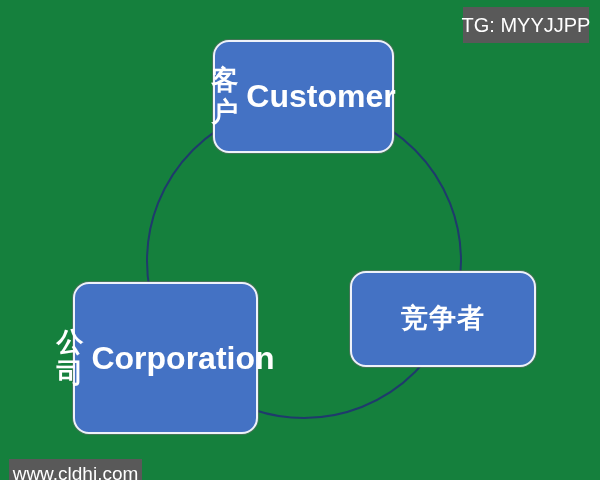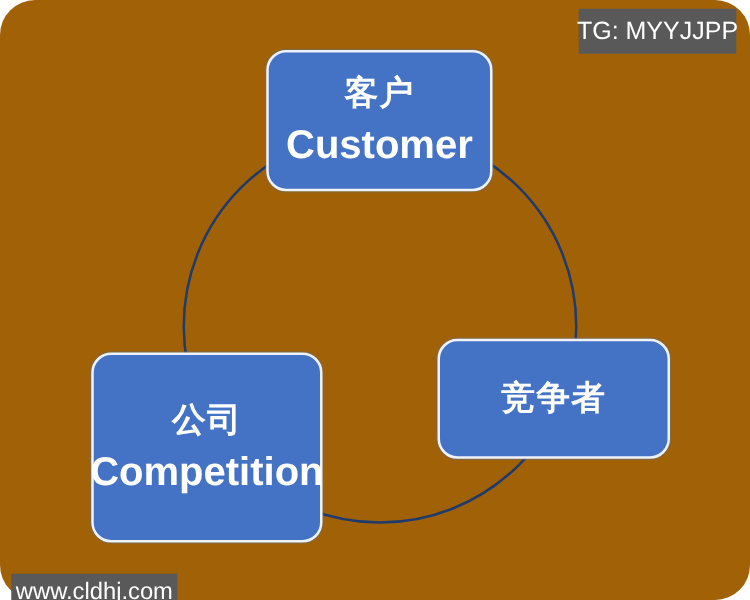--- a/index.html
+++ b/index.html
@@ -5,22 +5,21 @@
   html, body { margin: 0; padding: 0; }
   body {
     width: 600px; height: 480px;
     background: #ffffff;
     font-family: "Liberation Sans", "DejaVu Sans", sans-serif;
     overflow: hidden;
   }
   .canvas {
     position: relative;
     width: 600px; height: 480px;
-    background: #a16207;
-    border-radius: 28px;
+    background: #15803d;
   }
 
   
   .cycle-circle {
     position: absolute;
     left: 146px; top: 103px;
     width: 316px; height: 316px;
     box-sizing: border-box;
     border: 2.5px solid #1f3a6c;
     border-radius: 50%;
@@ -30,21 +29,21 @@
   
   .node {
     position: absolute;
     z-index: 2;
     box-sizing: border-box;
     background: #4472c4;
     border: 2px solid #eef2fa;
     box-shadow: 0 0 0 1px rgba(110,110,110,0.55);
     border-radius: 16px;
     display: flex;
-    flex-direction: column;
+    flex-direction: row;
     align-items: center;
     justify-content: center;
     gap: 7px;
     color: #ffffff;
     text-align: center;
   }
   .node .zh {
     font-size: 27px;
     font-weight: 700;
     line-height: 1.15;
@@ -91,21 +90,21 @@
 
   <div class="cycle-circle"></div>
 
   <div class="node node-customer">
     <span class="zh">客户</span>
     <span class="en">Customer</span>
   </div>
 
   <div class="node node-corporation">
     <span class="zh">公司</span>
-    <span class="en">Competition</span>
+    <span class="en">Corporation</span>
   </div>
 
   <div class="node node-competition">
     <span class="zh">竞争者</span>
   </div>
 
   <div class="badge badge-site">www.cldhj.com</div>
 
 </div>
 

